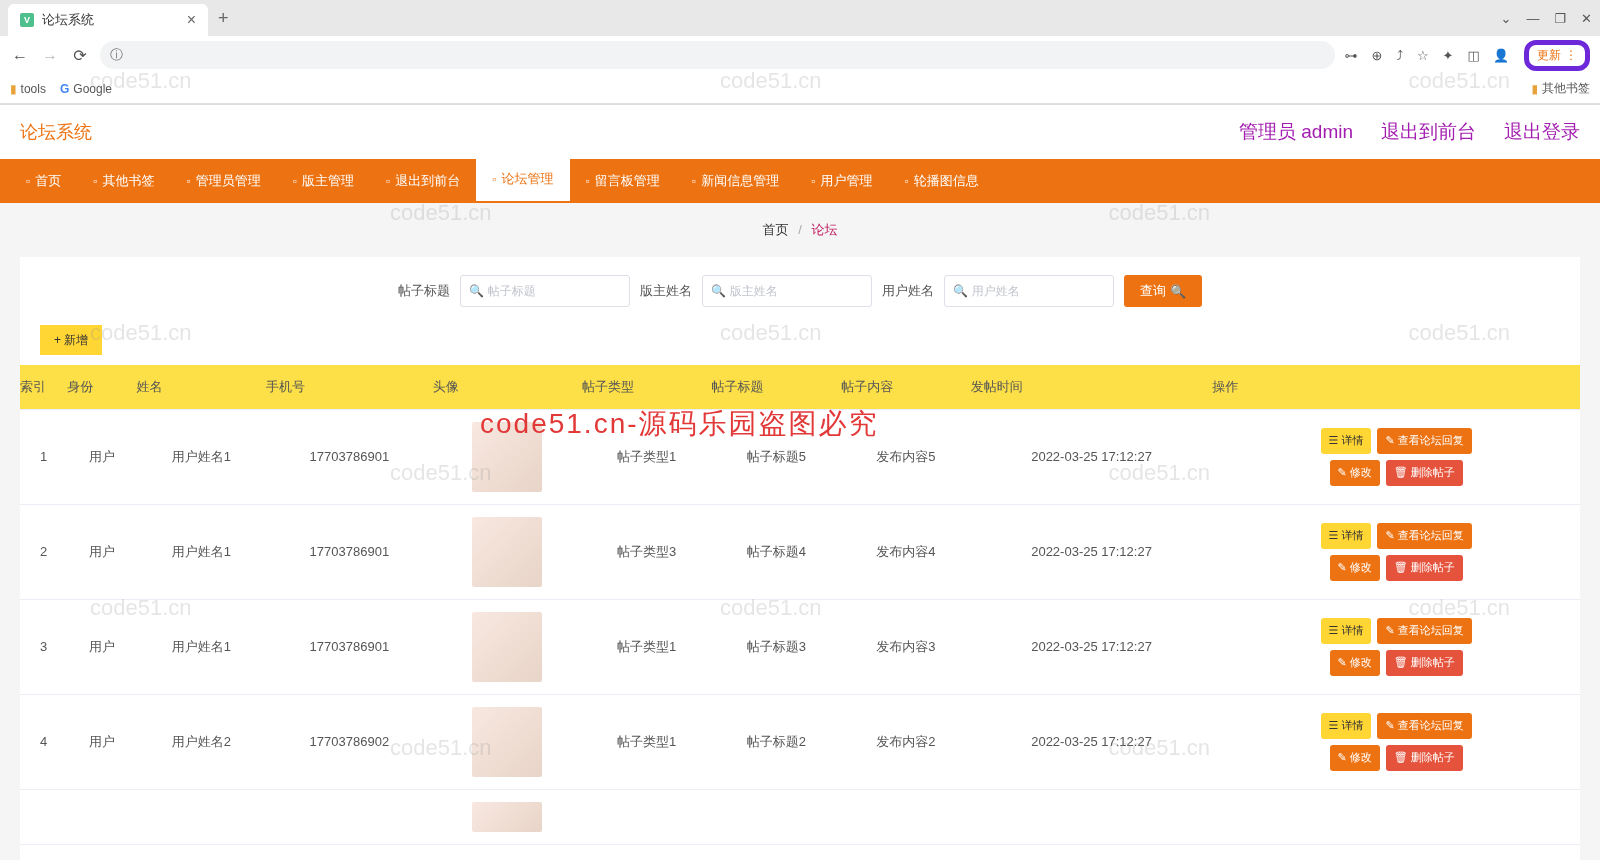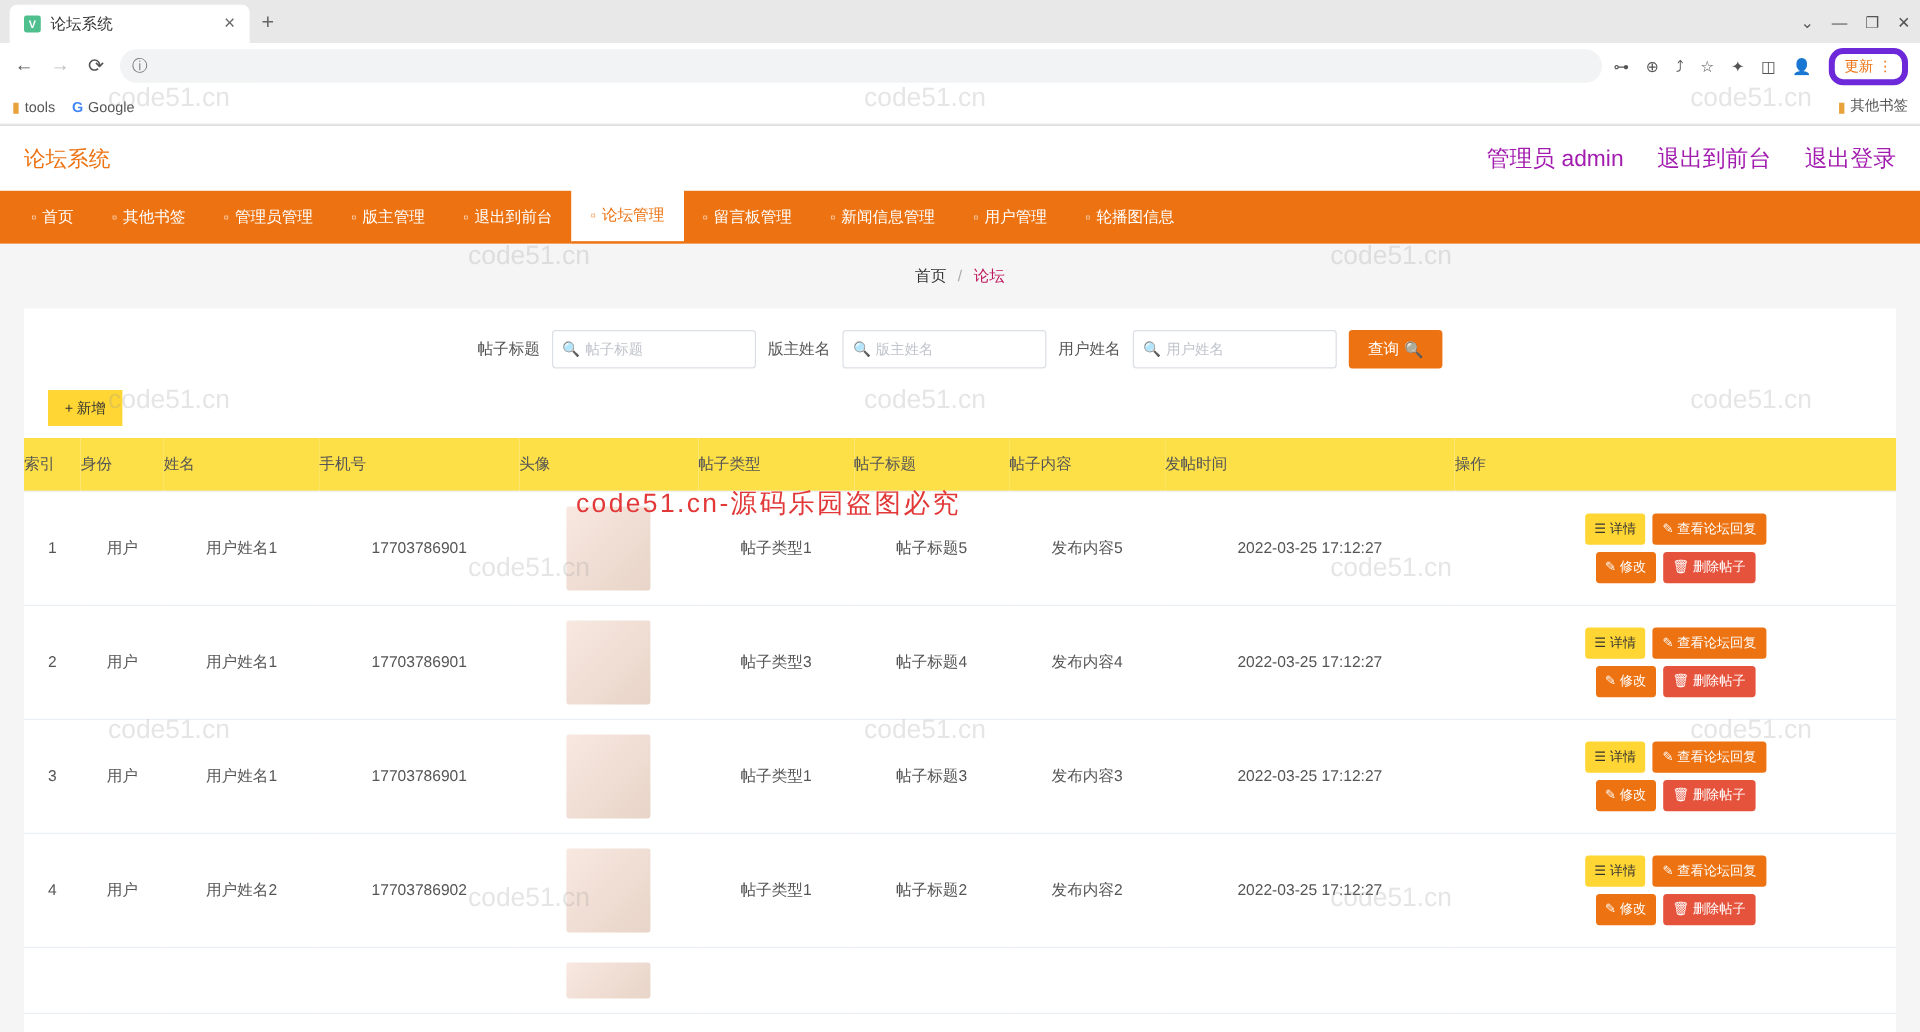--- a/index.html
+++ b/index.html
@@ -45,21 +45,21 @@
 th{background:#fde047;font-weight:500;color:#555;font-size:13px;height:44px;border-bottom:1px solid #ebeef5;text-align:left}
 td{border-bottom:1px solid #ebeef5;text-align:center;font-size:13px;color:#555;padding:12px 6px;vertical-align:middle}
 .avatar{width:70px;height:70px;background:linear-gradient(135deg,#f8e8e0,#e8d4c8);border-radius:2px;margin:0 auto;display:block}
 .op-cell{display:flex;flex-wrap:wrap;gap:6px;justify-content:center;max-width:190px;margin:0 auto}
 .op-btn{border:none;border-radius:3px;height:26px;padding:0 8px;font-size:11px;cursor:pointer;color:#fff;display:flex;align-items:center;gap:3px}
 .op-detail{background:#ffd633;color:#333}
 .op-reply{background:#ed7211}
 .op-edit{background:#ed7211}
 .op-del{background:#e6533c}
 .wm{position:fixed;color:rgba(150,150,150,.25);font-size:22px;pointer-events:none;z-index:999}
-.wm-red{position:fixed;color:#e23838;font-size:22px;font-weight:500;pointer-events:none;z-index:1000;letter-spacing:2px}
+.wm-red{position:fixed;color:#e23838;font-size:28px;font-weight:500;pointer-events:none;z-index:1000;letter-spacing:2px}
 </style>
 </head>
 <body>
 
 <div class="browser-chrome">
   <div class="tab-bar">
     <div class="tab">
       <span class="tab-icon">V</span>
       <span>论坛系统</span>
       <span class="tab-close">×</span>

